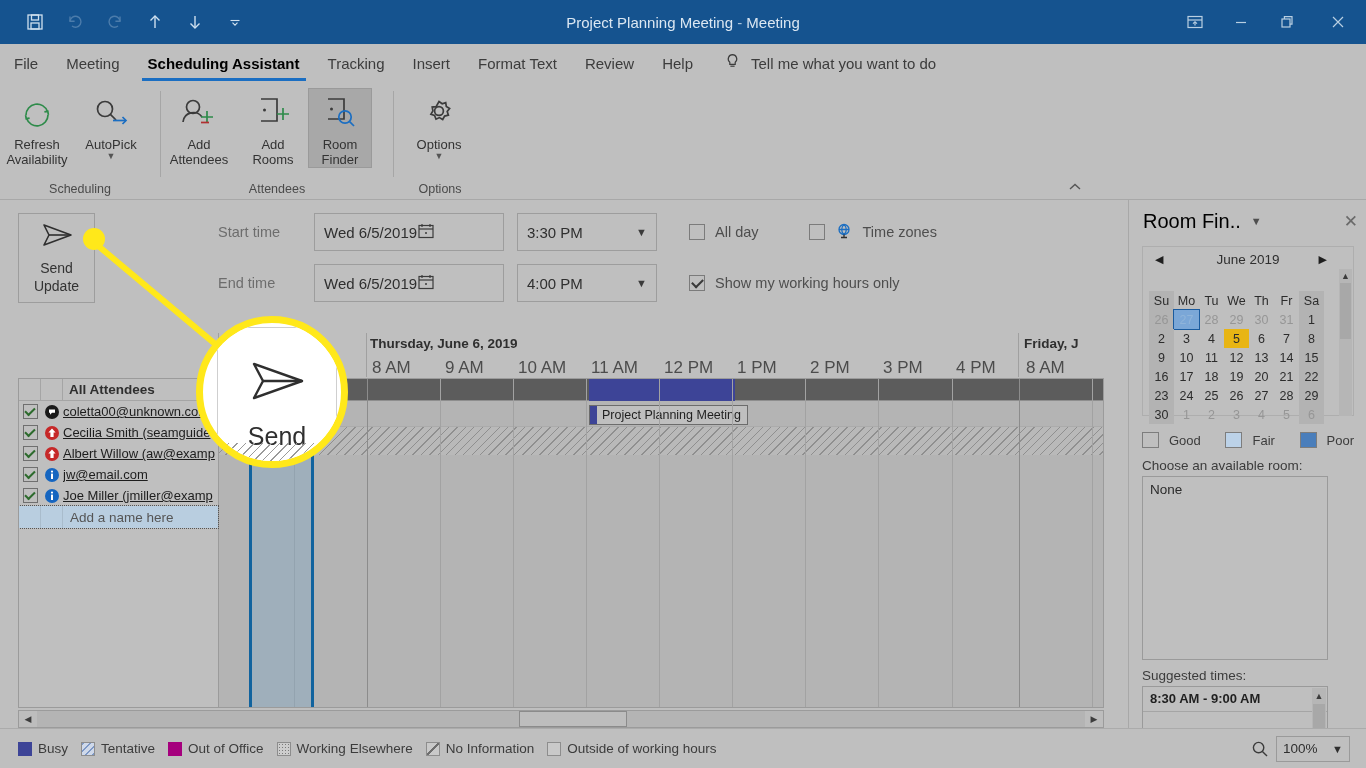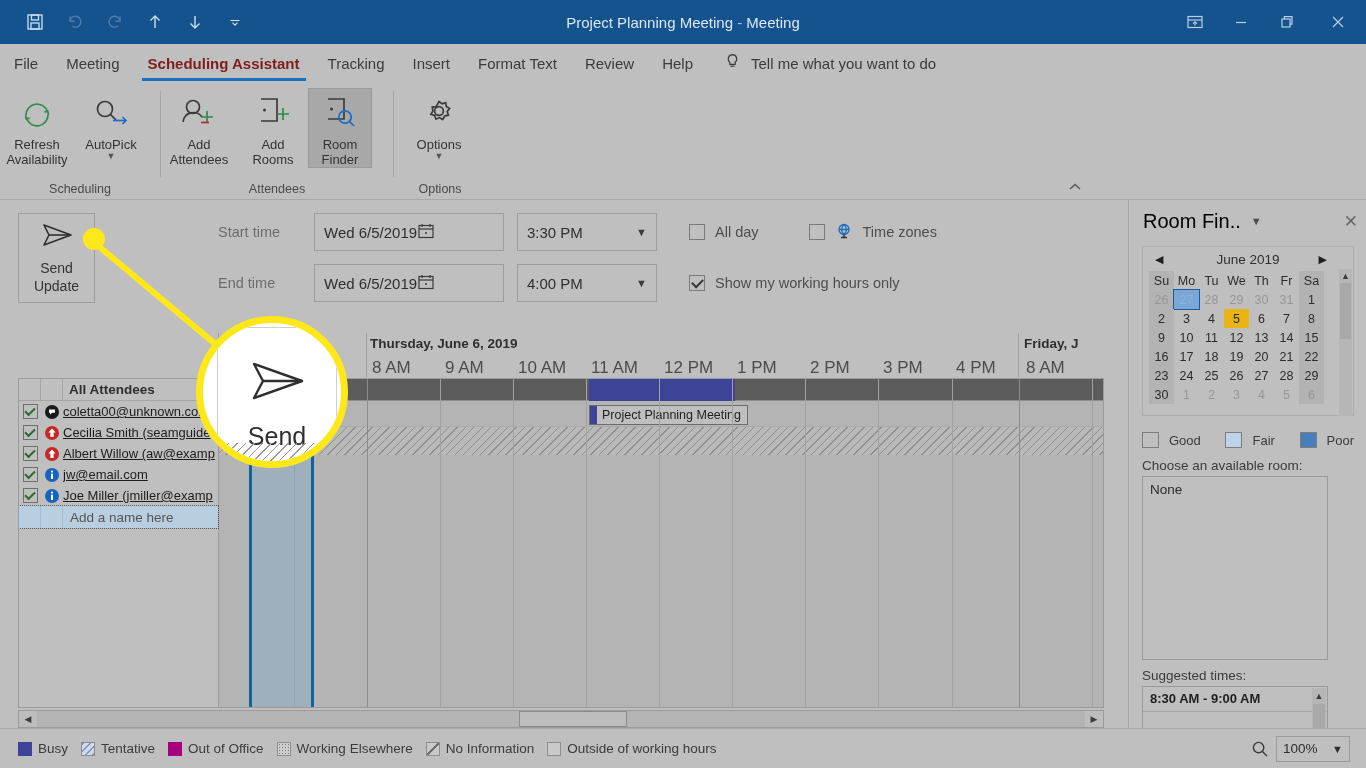--- a/index.html
+++ b/index.html
@@ -38,21 +38,21 @@
 
   
   .tabsbar {
     position:absolute; top:44px; left:0; width:1366px; height:39px;
     background:#bfbfbf; display:flex; align-items:flex-end;
   }
   .tab {
     position:relative; height:39px; padding:0 14px;
     display:flex; align-items:center; font-size:15px; color:#3c3c3c;
   }
-  .tab.active { color:#7f1d1d; font-weight:bold; }
+  .tab.active { color:#000000; font-weight:bold; }
   .tab.active:after {
     content:""; position:absolute; left:8px; right:8px; bottom:2px; height:3px;
     background:#1b6ec2;
   }
   .tellme { display:flex; align-items:center; gap:9px; padding-left:16px; height:39px; }
   .tellme .txt { font-size:15px; color:#3c3c3c; }
 
   
   .ribbon {
     position:absolute; top:83px; left:0; width:1092px; height:116px;
@@ -201,21 +201,21 @@
   .rf-close { margin-left:auto; color:#6a6a6a; font-size:17px; }
 
   .cal {
     position:absolute; left:13px; top:46px; width:212px; height:170px;
     background:#bfbfbf; border:1px solid #aeaeae;
   }
   .cal-nav { display:flex; align-items:center; justify-content:center; height:24px; position:relative; }
   .cal-nav .mo { font-size:13.5px; color:#2f2f2f; }
   .cal-nav .prev { position:absolute; left:12px; font-size:11px; color:#1f1f1f; }
   .cal-nav .next { position:absolute; right:26px; font-size:11px; color:#1f1f1f; }
-  .cal-grid { padding:0 6px; }
+  .cal-grid { padding:0 6px;margin-top:20px; }
   .cal-row { display:flex; }
   .cal-cell {
     width:25px; height:19px; display:flex; align-items:center; justify-content:center;
     font-size:12.5px; color:#2c2c2c;
   }
   .cal-cell.dow { color:#2c2c2c; }
   .cal-cell.wk { background:#b3b3b3; }
   .cal-cell.out { color:#969696; }
   .cal-cell.sel { background:#7ba7d7; color:#8fb4da; outline:1px solid #1b5b9e; }
   .cal-cell.today { background:#e8b514; color:#2c2c2c; }

